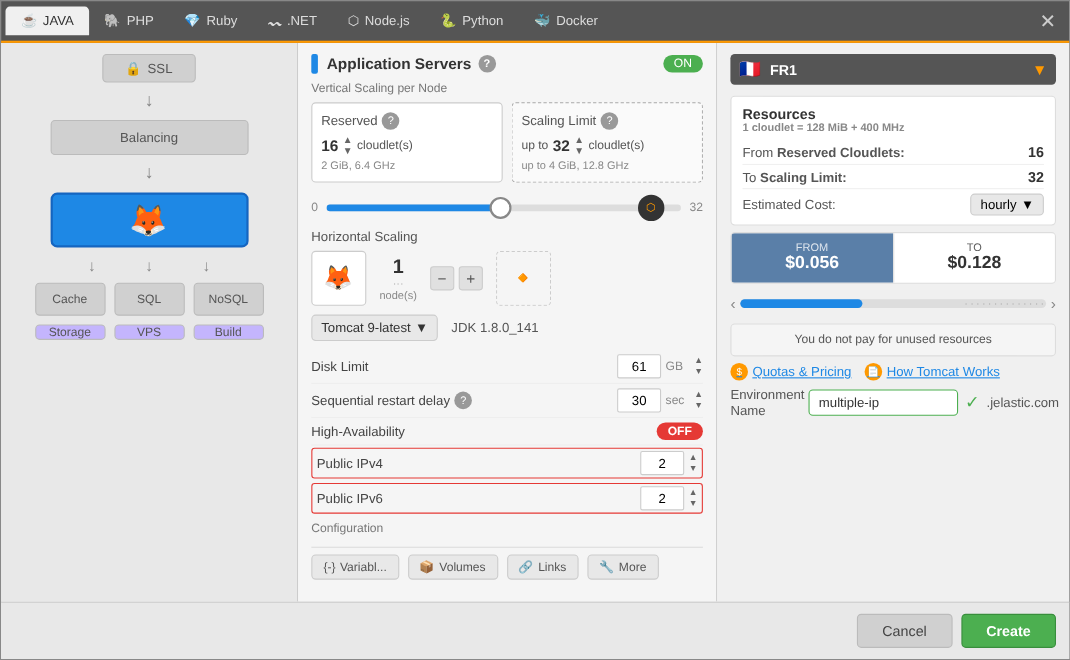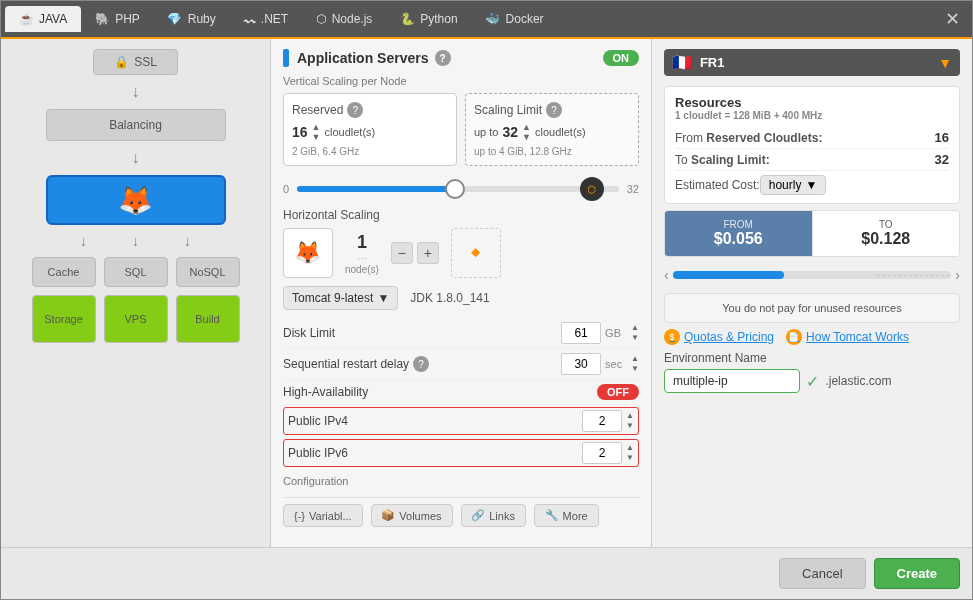--- a/index.html
+++ b/index.html
@@ -142,24 +142,24 @@
       cursor: pointer;
       text-align: center;
       width: 64px;
     }
 
     .bottom-row {
       display: flex;
       gap: 8px;
     }
     .bottom-btn {
-      background: #84cc16;
+      background: #c4b5fd;
       border: 1px solid #bbb;
       border-radius: 4px;
-      padding: 17px 8px;
+      padding: 0 8px;
       font-size: 11px;
       color: #555;
       cursor: pointer;
       text-align: center;
       width: 64px;
     }
 
     
     .center-panel {
       flex: 1;
@@ -202,21 +202,21 @@
       align-items: center;
       justify-content: center;
       cursor: pointer;
     }
     .toggle-on {
       background: #4caf50;
       border-radius: 10px;
       padding: 2px 10px;
       color: white;
       font-size: 11px;
-      font-weight: bold;
+      font-weight: normal;
       margin-left: auto;
     }
 
     .section-label {
       font-size: 11px;
       color: #777;
       margin-bottom: 6px;
     }
 
     .scaling-boxes {
@@ -518,20 +518,21 @@
       font-weight: bold;
     }
     .resource-value {
       font-size: 13px;
       font-weight: bold;
       color: #333;
     }
 
     .cost-row {
       display: flex;
+      justify-content: space-between;
       align-items: center;
       padding-top: 4px;
     }
     .cost-label {
       font-size: 12px;
       color: #555;
     }
     .cost-selector {
       display: flex;
       align-items: center;
@@ -642,21 +643,21 @@
       display: flex;
       align-items: center;
       justify-content: center;
       font-size: 9px;
       color: white;
     }
 
     
     .env-name-section {
       display: flex;
-      flex-direction: column;
+      flex-direction: row;
       gap: 4px;
     }
     .env-name-label {
       font-size: 12px;
       color: #555;
     }
     .env-name-row {
       display: flex;
       align-items: center;
       gap: 6px;

